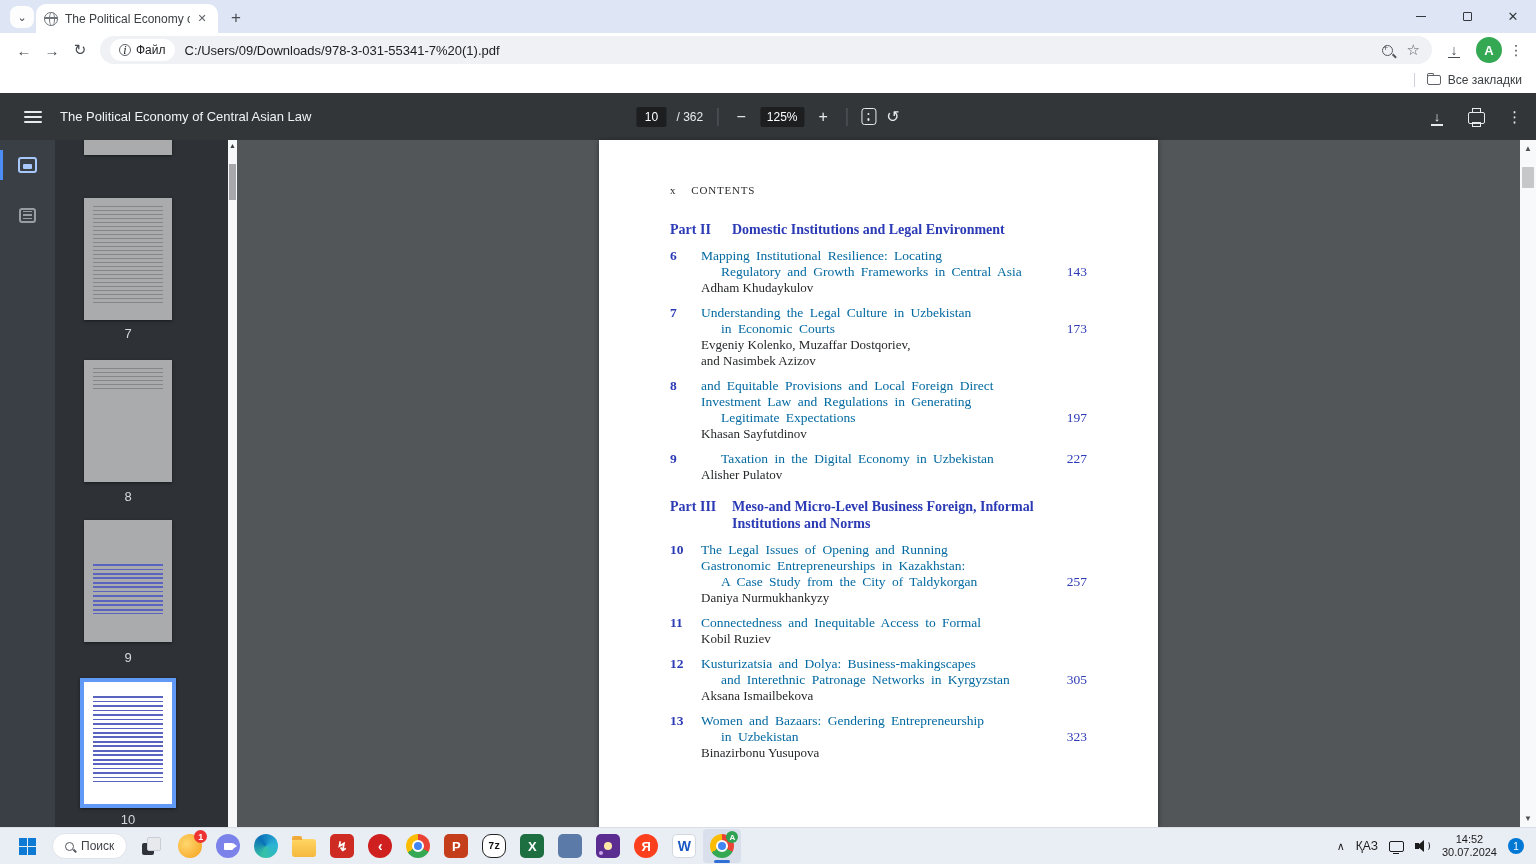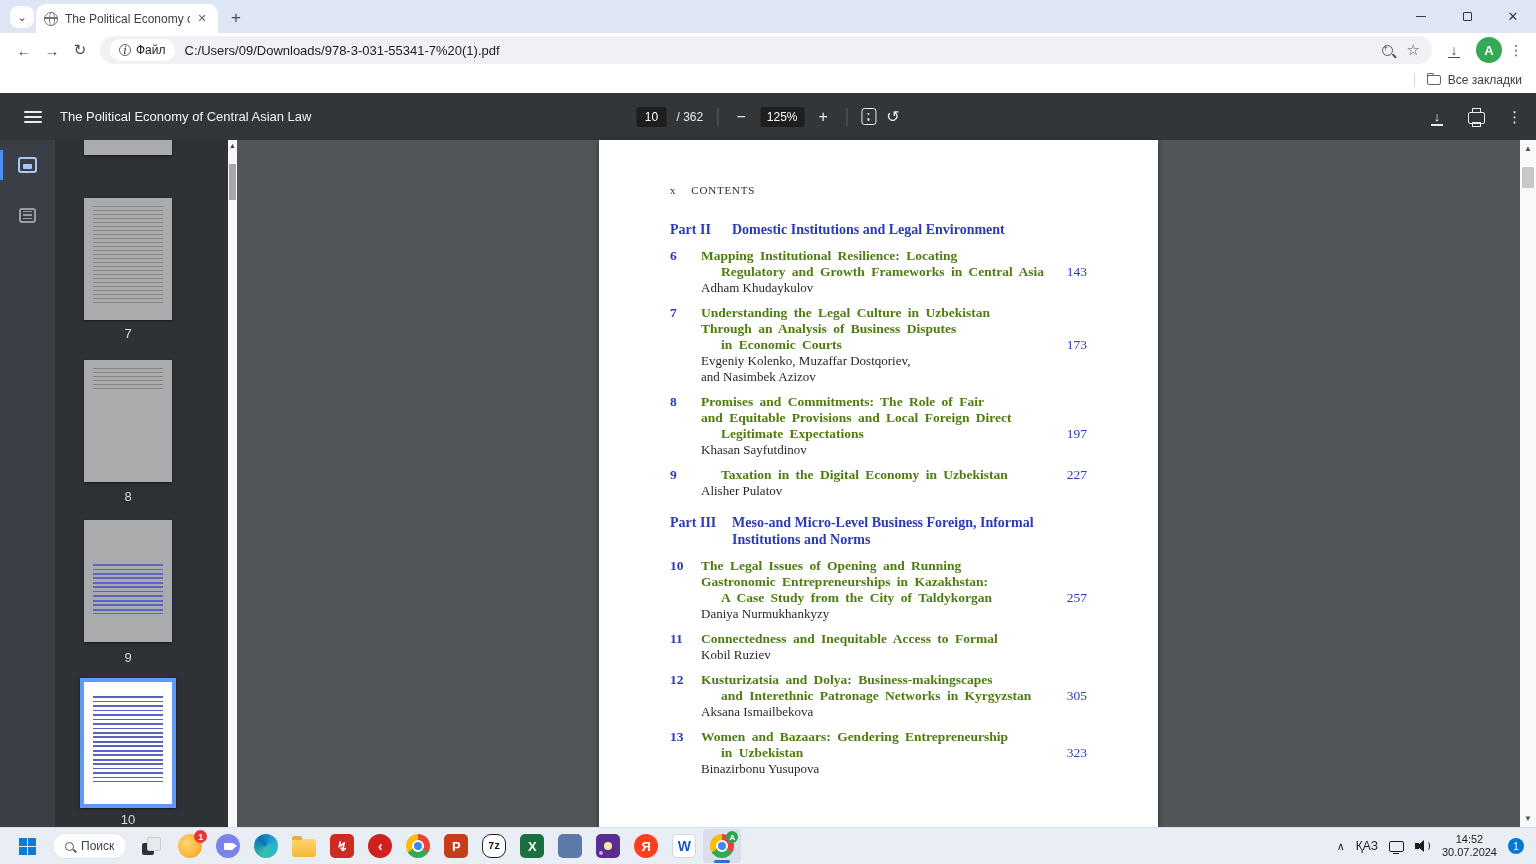--- a/index.html
+++ b/index.html
@@ -92,21 +92,21 @@
   .viewer { flex:1; background:#525659; position:relative; }
   .page { position:absolute; left:362px; top:0; width:559px; height:687px; background:#ffffff; box-shadow:0 1px 5px rgba(0,0,0,.45); font-family:"Liberation Serif", serif; padding:44px 71px 0 71px; }
   .pghead { font-size:11px; color:#2a2a2a; letter-spacing:0.8px; margin-bottom:25px; }
   .pghead .roman { margin-right:15px; }
   .part { display:flex; margin:15px 0 10px; font-weight:bold; color:#2b3ab5; font-size:14px; line-height:17px; }
   .part:first-of-type { margin-top:0; }
   .plabel { width:62px; flex:none; }
   .entry { display:flex; margin-bottom:9px; }
   .enum { width:31px; flex:none; font-weight:bold; color:#2b3ab5; font-size:13.5px; line-height:16px; }
   .emain { flex:1; }
-  .eline { font-weight:bold; color:#4d7c0f; font-size:13.5px; line-height:16px; word-spacing:3px; }
+  .eline { font-weight:normal; color:#0369a1; font-size:13.5px; line-height:16px; word-spacing:3px; }
   .elast { display:flex; align-items:flex-end; }
   .elast .eline { flex:1;margin-left:20px; }
   .epage { color:#2b3ab5; font-size:13.5px; line-height:16px; flex:none; margin-left:8px; }
   .eauth { color:#26282a; font-size:13px; line-height:16px; }
 
   .vscroll { width:16px; background:#f8f9fa; flex:none; position:relative; }
   .vscroll .varr { position:absolute; left:0; width:16px; text-align:center; font-size:8px; color:#4f5357; }
   .vscroll .vthumb { position:absolute; top:27px; left:2px; width:12px; height:21px; background:#c5c7c9; border-radius:1px; }
 
   
@@ -299,35 +299,34 @@
               <div class="epage">143</div>
             </div>
           <div class="eauth">Adham Khudaykulov</div>
         </div>
       </div>
 
       <div class="entry">
         <div class="enum">7</div>
         <div class="emain">
           <div class="eline">Understanding the Legal Culture in Uzbekistan</div>
-          <div class="eline">Through an Analysis of Business Disputes</div>
           <div class="elast">
               <div class="eline">in Economic Courts</div>
               <div class="epage">173</div>
             </div>
           <div class="eauth">Evgeniy Kolenko,  Muzaffar Dostqoriev,</div>
           <div class="eauth">and Nasimbek Azizov</div>
         </div>
       </div>
 
       <div class="entry">
         <div class="enum">8</div>
         <div class="emain">
-          <div class="eline">Promises and Commitments: The Role of Fair</div>
           <div class="eline">and Equitable Provisions and Local Foreign Direct</div>
+          <div class="eline">Investment Law and Regulations in Generating</div>
           <div class="elast">
               <div class="eline">Legitimate Expectations</div>
               <div class="epage">197</div>
             </div>
           <div class="eauth">Khasan Sayfutdinov</div>
         </div>
       </div>
 
       <div class="entry">
         <div class="enum">9</div>

